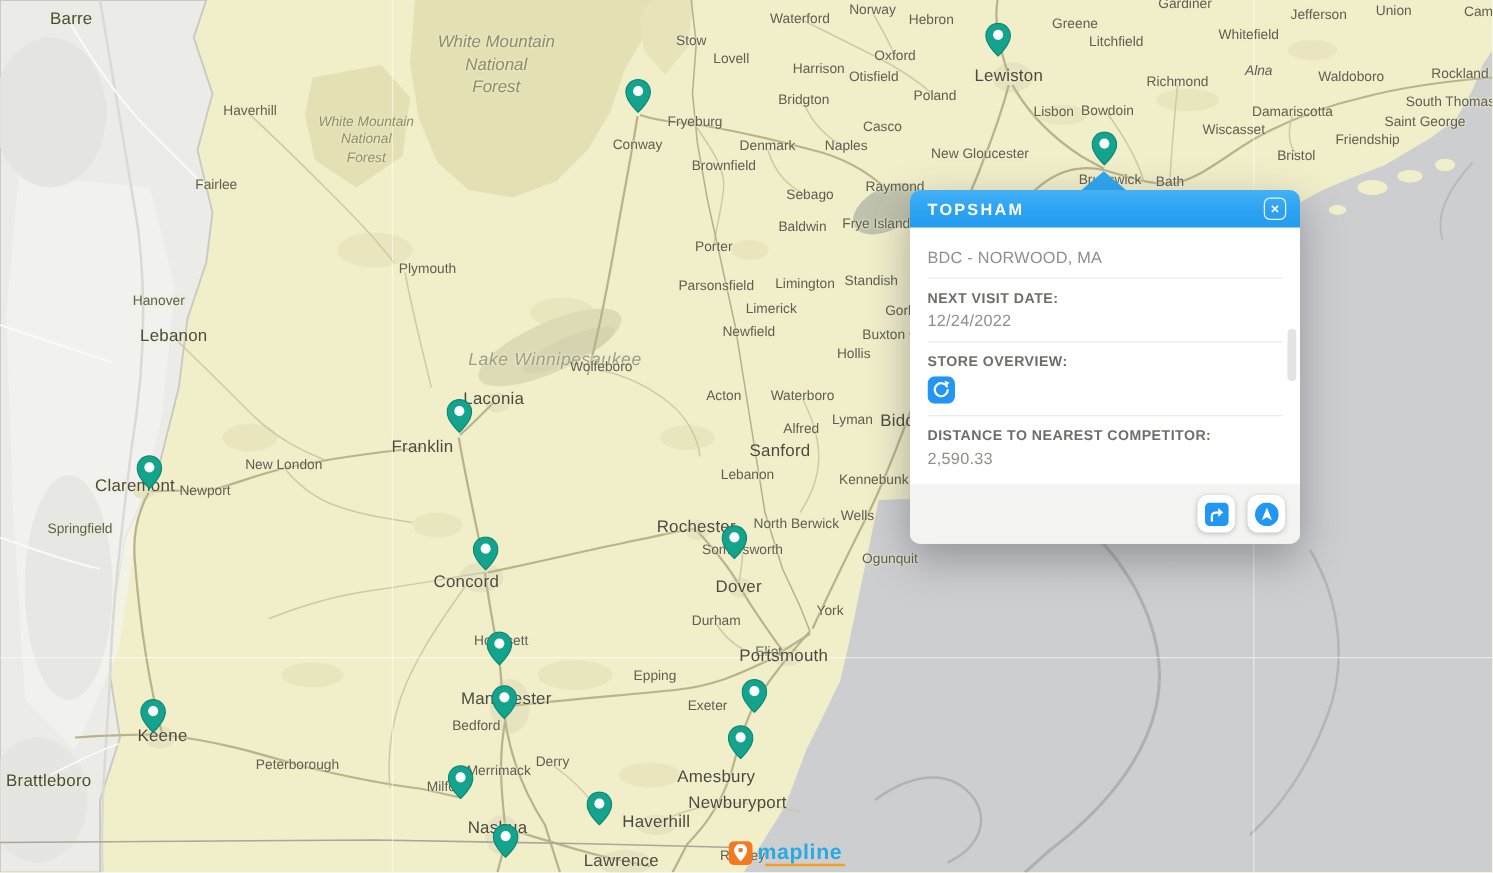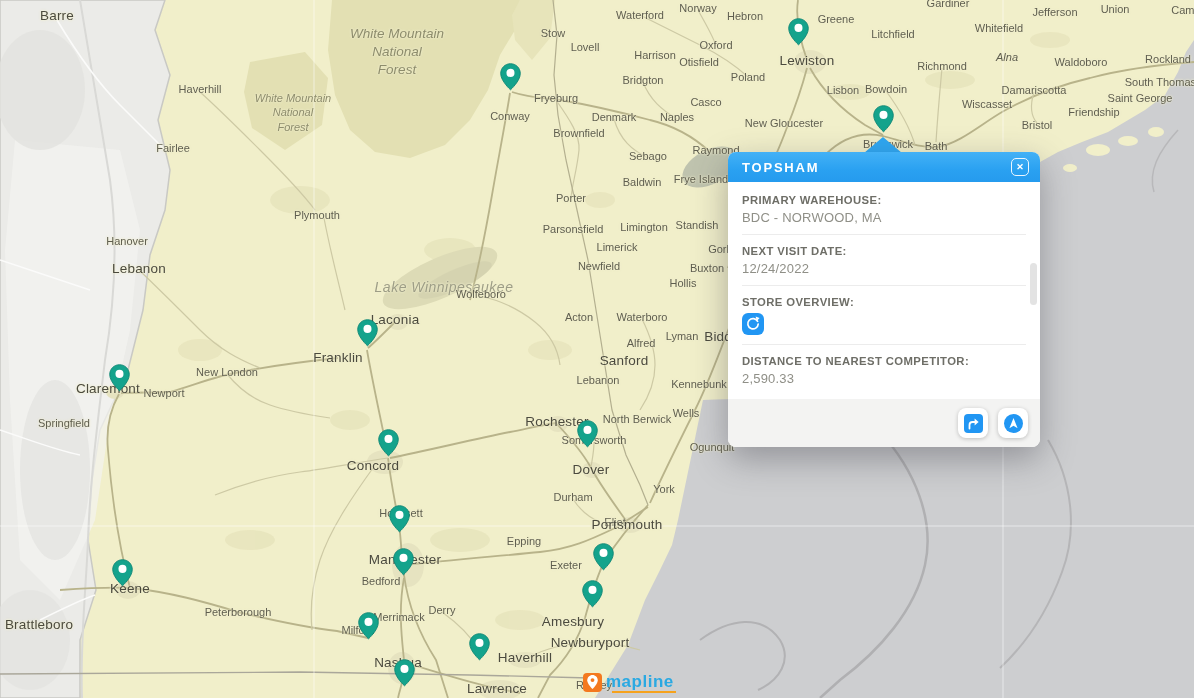--- a/index.html
+++ b/index.html
@@ -161,21 +161,21 @@
         <line x1="1003" y1="0" x2="1003" y2="698"></line>
       <line x1="0" y1="526" x2="1194" y2="526"></line>
     </g>
   </svg>
 
   <div id="labels">
       <span class="map-label c" style="left: 57px; top: 15px;">Barre</span>
       <span class="map-label t" style="left: 640px; top: 15px;">Waterford</span>
       <span class="map-label t" style="left: 698px; top: 8px;">Norway</span>
       <span class="map-label t" style="left: 745px; top: 16px;">Hebron</span>
-      <span class="map-label t" style="left: 836px; top: 19px;">Greene</span>
+      <span class="map-label t" style="left: 860px; top: 19px;">Greene</span>
       <span class="map-label t" style="left: 948px; top: 3px;">Gardiner</span>
       <span class="map-label t" style="left: 1055px; top: 12px;">Jefferson</span>
       <span class="map-label t" style="left: 1115px; top: 9px;">Union</span>
       <span class="map-label t" style="left: 1192px; top: 10px;">Camden</span>
       <span class="map-label t" style="left: 999px; top: 28px;">Whitefield</span>
       <span class="map-label t" style="left: 893px; top: 34px;">Litchfield</span>
       <span class="map-label t" style="left: 553px; top: 33px;">Stow</span>
       <span class="map-label t" style="left: 585px; top: 47px;">Lovell</span>
       <span class="map-label t" style="left: 716px; top: 45px;">Oxford</span>
       <span class="map-label t" style="left: 655px; top: 55px;">Harrison</span>
@@ -204,21 +204,21 @@
       <span class="map-label t" style="left: 510px; top: 116px;">Conway</span>
       <span class="map-label t" style="left: 888px; top: 144px;">Brunswick</span>
       <span class="map-label t" style="left: 936px; top: 146px;">Bath</span>
       <span class="map-label t" style="left: 716px; top: 150px;">Raymond</span>
       <span class="map-label t" style="left: 648px; top: 156px;">Sebago</span>
       <span class="map-label t" style="left: 701px; top: 179px;">Frye Island</span>
       <span class="map-label t" style="left: 642px; top: 182px;">Baldwin</span>
       <span class="map-label t" style="left: 571px; top: 198px;">Porter</span>
       <span class="map-label t" style="left: 200px; top: 89px;">Haverhill</span>
       <span class="map-label t" style="left: 173px; top: 148px;">Fairlee</span>
-      <span class="map-label t" style="left: 317px; top: 215px; text-align: right;">Plymouth</span>
+      <span class="map-label t" style="left: 342px; top: 215px; text-align: right;">Plymouth</span>
       <span class="map-label t" style="left: 127px; top: 241px;">Hanover</span>
       <span class="map-label c" style="left: 139px; top: 268px;">Lebanon</span>
       <span class="map-label t" style="left: 573px; top: 229px;">Parsonsfield</span>
       <span class="map-label t" style="left: 644px; top: 227px;">Limington</span>
       <span class="map-label t" style="left: 697px; top: 225px;">Standish</span>
       <span class="map-label t" style="left: 728px; top: 249px;">Gorham</span>
       <span class="map-label t" style="left: 617px; top: 247px;">Limerick</span>
       <span class="map-label t" style="left: 599px; top: 266px;">Newfield</span>
       <span class="map-label t" style="left: 707px; top: 268px;">Buxton</span>
       <span class="map-label t" style="left: 683px; top: 283px;">Hollis</span>
@@ -339,21 +339,20 @@
 
   <div id="popup-pointer"></div>
 
   <div id="popup">
     <div id="popup-header">
       <span id="popup-title">TOPSHAM</span>
       <span id="popup-close">✕</span>
     </div>
     <div id="popup-body">
         <div class="popup-row">
-          <div class="row-label">PRIMARY WAREHOUSE:</div>
           <div class="row-value">BDC - NORWOOD, MA</div>
         </div>
         <div class="popup-row">
           <div class="row-label">NEXT VISIT DATE:</div>
           <div class="row-value">12/24/2022</div>
         </div>
         <div class="popup-row">
           <div class="row-label">STORE OVERVIEW:</div>
           <button class="row-iconbtn"><svg width="22" height="22" viewBox="0 0 22 22">
               <rect width="22" height="22" rx="6" fill="#2196f3"></rect>

